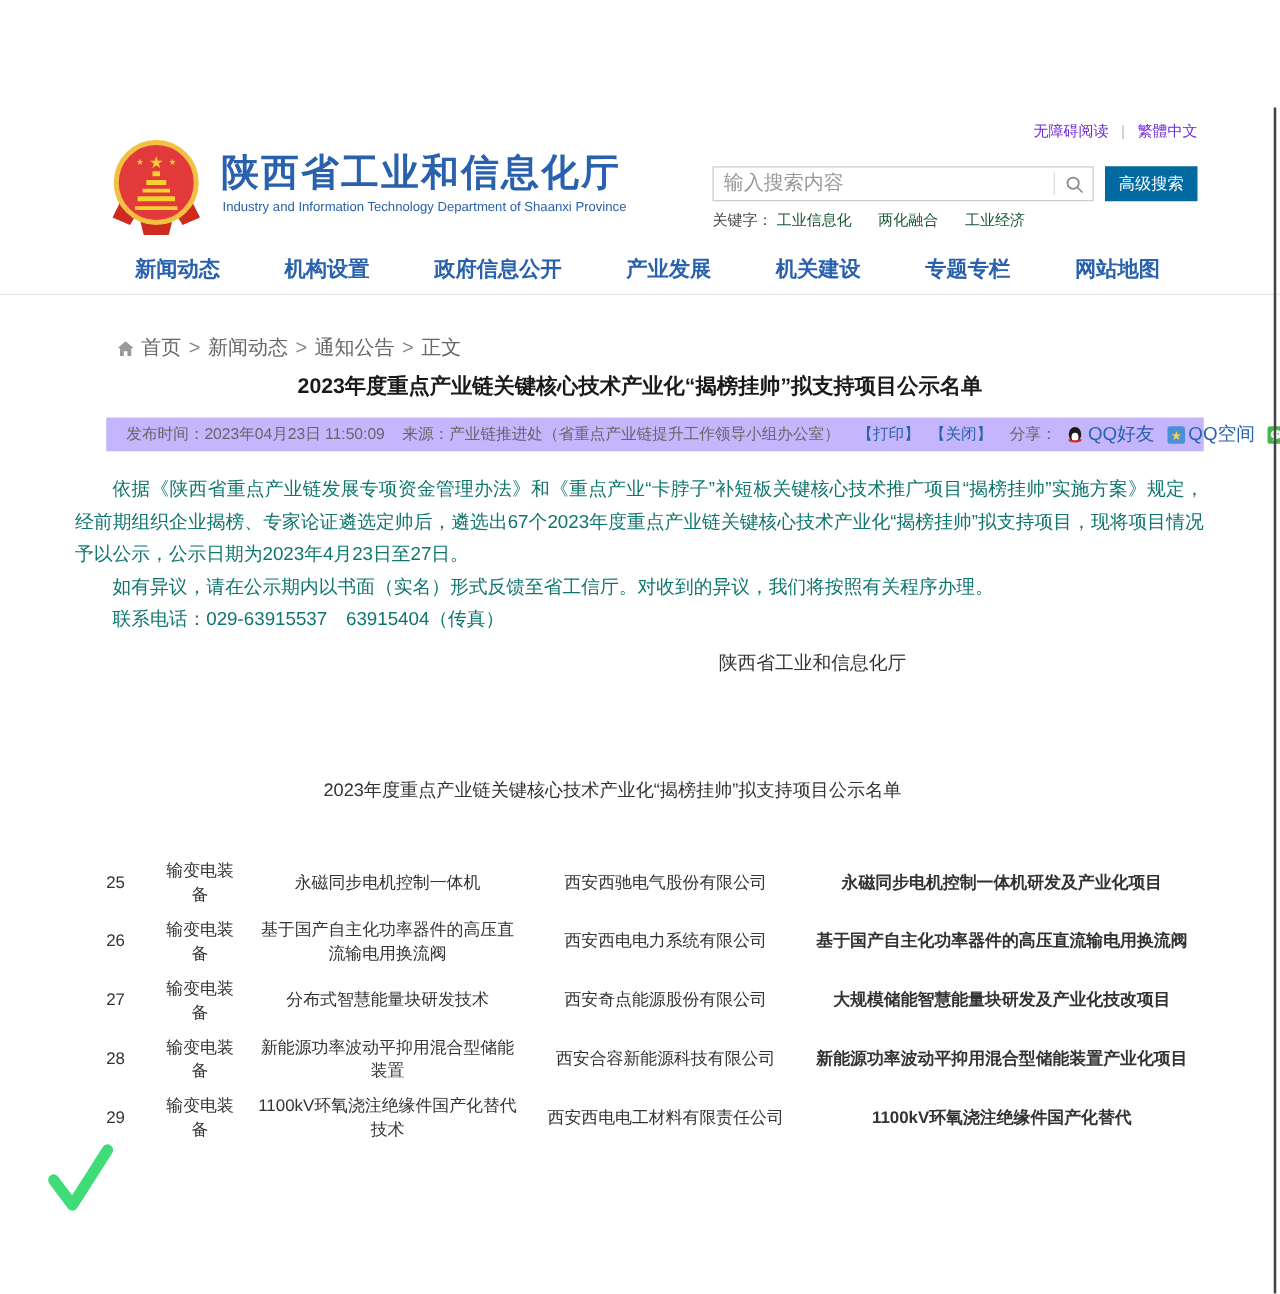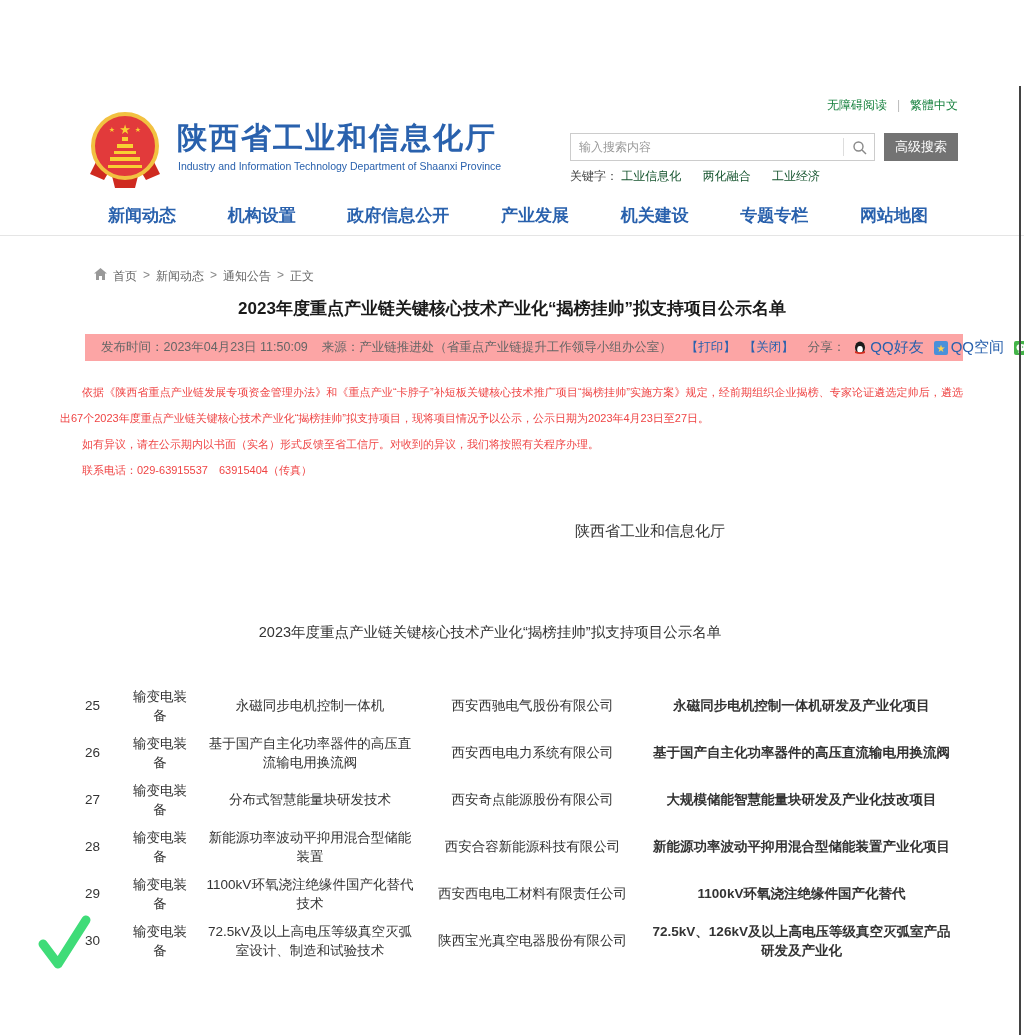--- a/index.html
+++ b/index.html
@@ -4,53 +4,53 @@
 <style>
   * { box-sizing: border-box; }
   html,body { margin:0; padding:0; background:#fff; }
   .page {
     position:relative; width:1024px; height:1035px; margin:0 auto;
     background:#fff; overflow:hidden;
     font-family:"Liberation Sans","DejaVu Sans",sans-serif; color:#333;
   }
   
   .top-links { position:absolute; top:97px; right:66px; font-size:12px; color:#333; }
-  .top-links a { color:#15803d; text-decoration:none; cursor:pointer; }
+  .top-links a { color:#6d28d9; text-decoration:none; cursor:pointer; }
   .top-links .sep { color:#bbb; margin:0 10px; }
   
   .logo { position:absolute; left:88px; top:110px; width:74px; height:80px; }
   .site-title { position:absolute; left:177px; top:118px; font-size:30px; font-weight:bold; color:#2961ad; letter-spacing:2px; white-space:nowrap; }
   .site-subtitle { position:absolute; left:178px; top:160px; font-size:10.5px; color:#2961ad; white-space:nowrap; }
   
   .search-box { position:absolute; left:570px; top:133px; width:305px; height:28px; border:1px solid #ccc; background:#fff; display:flex; align-items:center; }
-  .search-box input { flex:1; border:none; outline:none; font-size:12px; color:#6d28d9; padding:0 8px; background:transparent; font-family:inherit; }
+  .search-box input { flex:1; border:none; outline:none; font-size:16px; color:#6d28d9; padding:0 8px; background:transparent; font-family:inherit; }
   .search-box input::placeholder { color:#999; }
   .search-divider { width:1px; height:18px; background:#ddd; }
   .search-icon-btn { width:30px; height:100%; display:flex; align-items:center; justify-content:center; cursor:pointer; }
-  .adv-search-btn { position:absolute; left:884px; top:133px; width:74px; height:28px; background:#737373; color:#fff; font-size:13px; display:flex; align-items:center; justify-content:center; cursor:pointer; }
+  .adv-search-btn { position:absolute; left:884px; top:133px; width:74px; height:28px; background:#0369a1; color:#fff; font-size:13px; display:flex; align-items:center; justify-content:center; cursor:pointer; }
   .keywords { position:absolute; left:570px; top:168px; font-size:12px; color:#444; }
   .keywords .kw-label { color:#444; }
   .keywords a { color:#14532d; text-decoration:none; margin-right:18px; cursor:pointer; }
   
   .nav { position:absolute; top:196px; left:0; width:1024px; height:40px; display:flex; align-items:center; justify-content:space-between; padding:0 96px 0 108px; border-bottom:1px solid #e5e5e5; background:#fff; }
   .nav a { font-size:17px; font-weight:bold; color:#2961ad; text-decoration:none; white-space:nowrap; cursor:pointer; }
   
-  .breadcrumb { position:absolute; top:268px; left:94px; font-size:12px; color:#666; display:flex; }
+  .breadcrumb { position:absolute; top:268px; left:94px; font-size:16px; color:#666; display:flex; align-items:center; }
   .breadcrumb a { color:#666; text-decoration:none; cursor:pointer; }
   .breadcrumb .sep { margin:0 6px; color:#888; }
   .home-ico { margin-right:6px; display:inline-flex; }
   
   .article-title { position:absolute; top:297px; left:0; width:1024px; text-align:center; font-size:17px; font-weight:bold; color:#1a1a1a; }
-  .meta-bar { position:absolute; top:334px; left:85px; width:878px; height:27px; background:#fca5a5; display:flex; align-items:center; font-size:12.5px; color:#666; padding-left:16px; white-space:nowrap; }
+  .meta-bar { position:absolute; top:334px; left:85px; width:878px; height:27px; background:#c4b5fd; display:flex; align-items:center; font-size:12.5px; color:#666; padding-left:16px; white-space:nowrap; }
   .meta-bar .seg { margin-right:14px; }
   .meta-bar .blue-link { color:#2961ad; text-decoration:none; margin-right:8px; cursor:pointer; }
   .share-item { display:inline-flex; align-items:center; margin-right:10px; cursor:pointer; text-decoration:none; }
   .share-item .lbl { color:#2961ad; font-size:15px; margin-left:3px; }
   .share-ico { width:14px; height:14px; border-radius:2px; position:relative; display:inline-block; }
-  .article-body { position:absolute; top:379px; left:60px; width:903px; font-size:11px; line-height:26px; color:#ef4444; text-align:justify; }
+  .article-body { position:absolute; top:379px; left:60px; width:903px; font-size:15px; line-height:26px; color:#0f766e; text-align:justify; }
   .article-body p { margin:0; text-indent:2em; }
   .signature { position:absolute; top:517px; left:430px; width:440px; text-align:center; font-size:15px; line-height:28px; color:#333; }
   .list-title { position:absolute; top:623px; left:0; width:980px; text-align:center; font-size:14.5px; color:#333; }
   
   .proj-table { position:absolute; top:682px; left:60px; width:903px; border-collapse:collapse; }
   .proj-table td { height:47px; vertical-align:middle; text-align:center; font-size:13.5px; color:#333; line-height:19px; padding:2px 8px; }
   .col-no { width:65px; }
   .col-chain { width:70px; }
   .col-tech { width:230px; }
   .col-company { width:215px; }
@@ -209,27 +209,20 @@
         <td class="col-company">西安合容新能源科技有限公司</td>
         <td class="col-project">新能源功率波动平抑用混合型储能装置产业化项目</td>
       </tr>
       <tr>
         <td class="col-no">29</td>
         <td class="col-chain">输变电装备</td>
         <td class="col-tech">1100kV环氧浇注绝缘件国产化替代技术</td>
         <td class="col-company">西安西电电工材料有限责任公司</td>
         <td class="col-project">1100kV环氧浇注绝缘件国产化替代</td>
       </tr>
-      <tr>
-        <td class="col-no">30</td>
-        <td class="col-chain">输变电装备</td>
-        <td class="col-tech">72.5kV及以上高电压等级真空灭弧室设计、制造和试验技术</td>
-        <td class="col-company">陕西宝光真空电器股份有限公司</td>
-        <td class="col-project">72.5kV、126kV及以上高电压等级真空灭弧室产品研发及产业化</td>
-      </tr>
     </tbody>
   </table>
 
   <div class="check-annotation">
     <svg width="58" height="60" viewBox="0 0 58 60">
       <path d="M7 32 L22 52 L50 8" fill="none" stroke="#3fdc78" stroke-width="9" stroke-linecap="round" stroke-linejoin="round"></path>
     </svg>
   </div>
 
   <div class="right-edge"></div>

